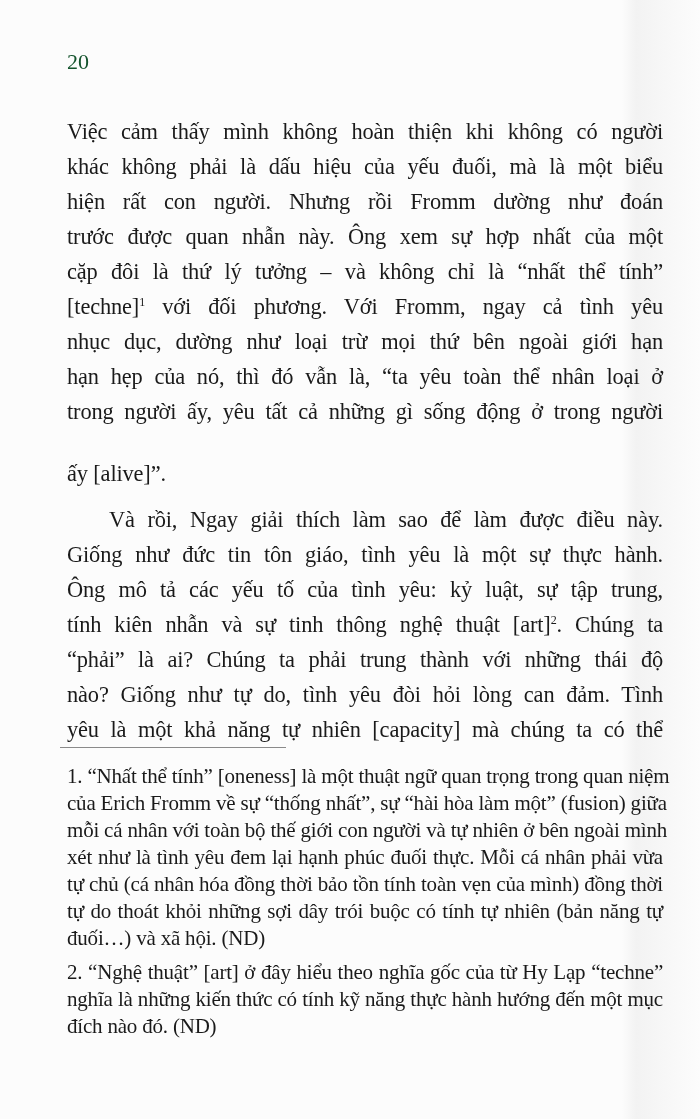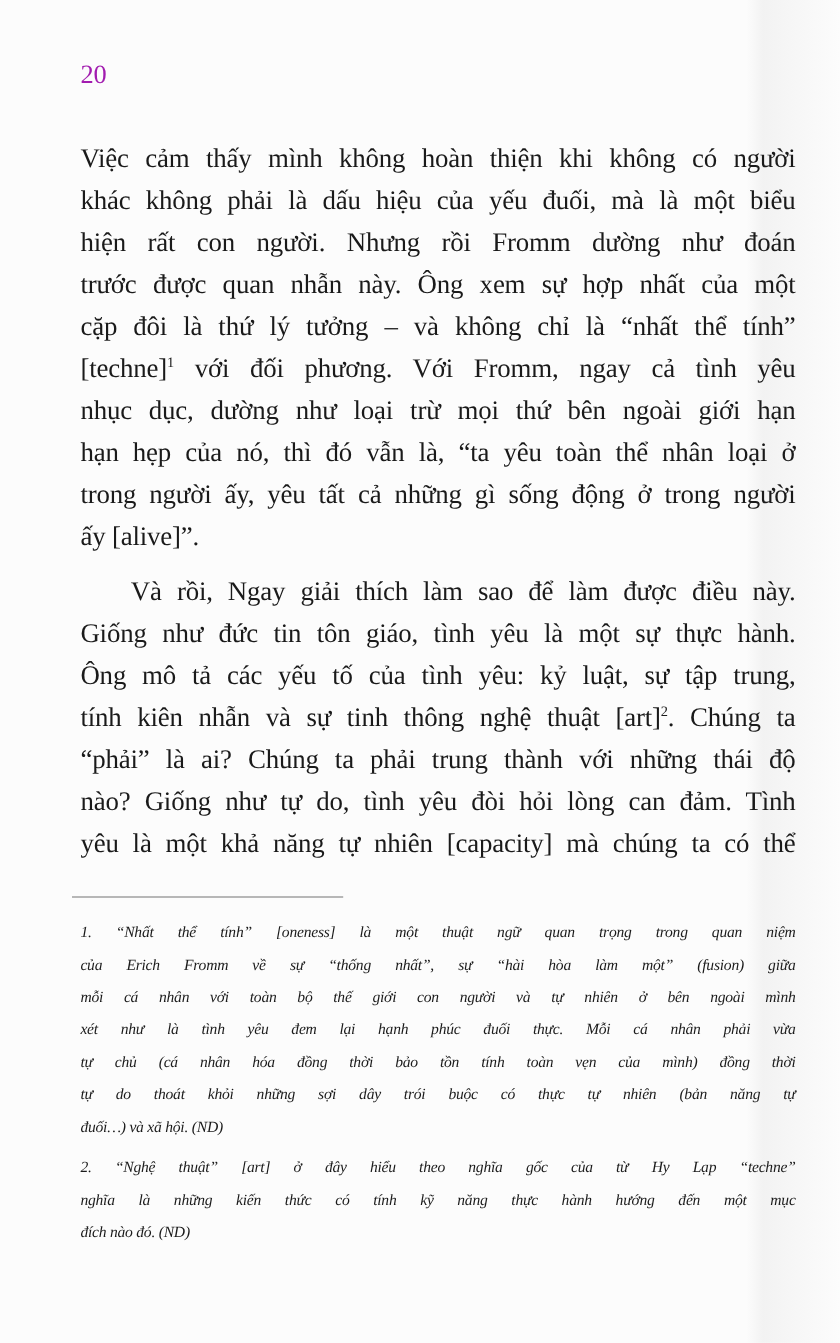--- a/index.html
+++ b/index.html
@@ -30,41 +30,42 @@
       top: 0;
       width: 700px;
       height: 1119px;
     }
     .page-number {
       position: absolute;
       left: 67px;
       top: 48px;
       font-size: 22px;
       line-height: 28px;
-      color: #a21caf;
+      color: #14532d;
       text-align: right;
     }
     .body-text {
       position: absolute;
       left: 67px;
       top: 114px;
       width: 596px;
     }
     .line {
       display: block;
       white-space: nowrap;
       font-size: 22.4px;
       line-height: 35px;
       height: 35px;
       text-align: justify;
       text-align-last: justify;
       letter-spacing: -0.15px;
     }
     .line.last {
       text-align-last: left;
+      margin-top: 27px;
     }
     .line.indent {
       padding-left: 42px;
     }
     .para-gap {
       height: 11px;
     }
     sup {
       font-size: 12px;
       line-height: 0;
@@ -83,27 +84,26 @@
     }
     .footnotes {
       position: absolute;
       left: 67px;
       top: 763px;
       width: 596px;
     }
     .fn-line {
       display: block;
       white-space: nowrap;
-      font-size: 13px;
+      font-size: 21px;
       line-height: 27px;
       height: 27px;
       text-align: justify;
       text-align-last: justify;
       letter-spacing: -0.2px;
-      font-style: italic;
     }
     .fn-line.last {
       text-align-last: left;
     }
     .fn-gap {
       height: 7px;
     }
   </style>
 </head>
 <body>
@@ -139,21 +139,21 @@
 
   <div class="separator"></div>
 
   <div class="footnotes">
     <div>
       <span class="fn-line">1. “Nhất thể tính” [oneness] là một thuật ngữ quan trọng trong quan niệm</span>
       <span class="fn-line">của Erich Fromm về sự “thống nhất”, sự “hài hòa làm một” (fusion) giữa</span>
       <span class="fn-line">mỗi cá nhân với toàn bộ thế giới con người và tự nhiên ở bên ngoài mình</span>
       <span class="fn-line">xét như là tình yêu đem lại hạnh phúc đuối thực. Mỗi cá nhân phải vừa</span>
       <span class="fn-line">tự chủ (cá nhân hóa đồng thời bảo tồn tính toàn vẹn của mình) đồng thời</span>
-      <span class="fn-line">tự do thoát khỏi những sợi dây trói buộc có thực tự nhiên (bản năng tự</span>
+      <span class="fn-line">tự do thoát khỏi những sợi dây trói buộc có tính tự nhiên (bản năng tự</span>
       <span class="fn-line last">đuối…) và xã hội. (ND)</span>
     </div>
     <div class="fn-gap"></div>
     <div>
       <span class="fn-line">2. “Nghệ thuật” [art] ở đây hiểu theo nghĩa gốc của từ Hy Lạp “techne”</span>
       <span class="fn-line">nghĩa là những kiến thức có tính kỹ năng thực hành hướng đến một mục</span>
       <span class="fn-line last">đích nào đó. (ND)</span>
     </div>
   </div>
 </div>

